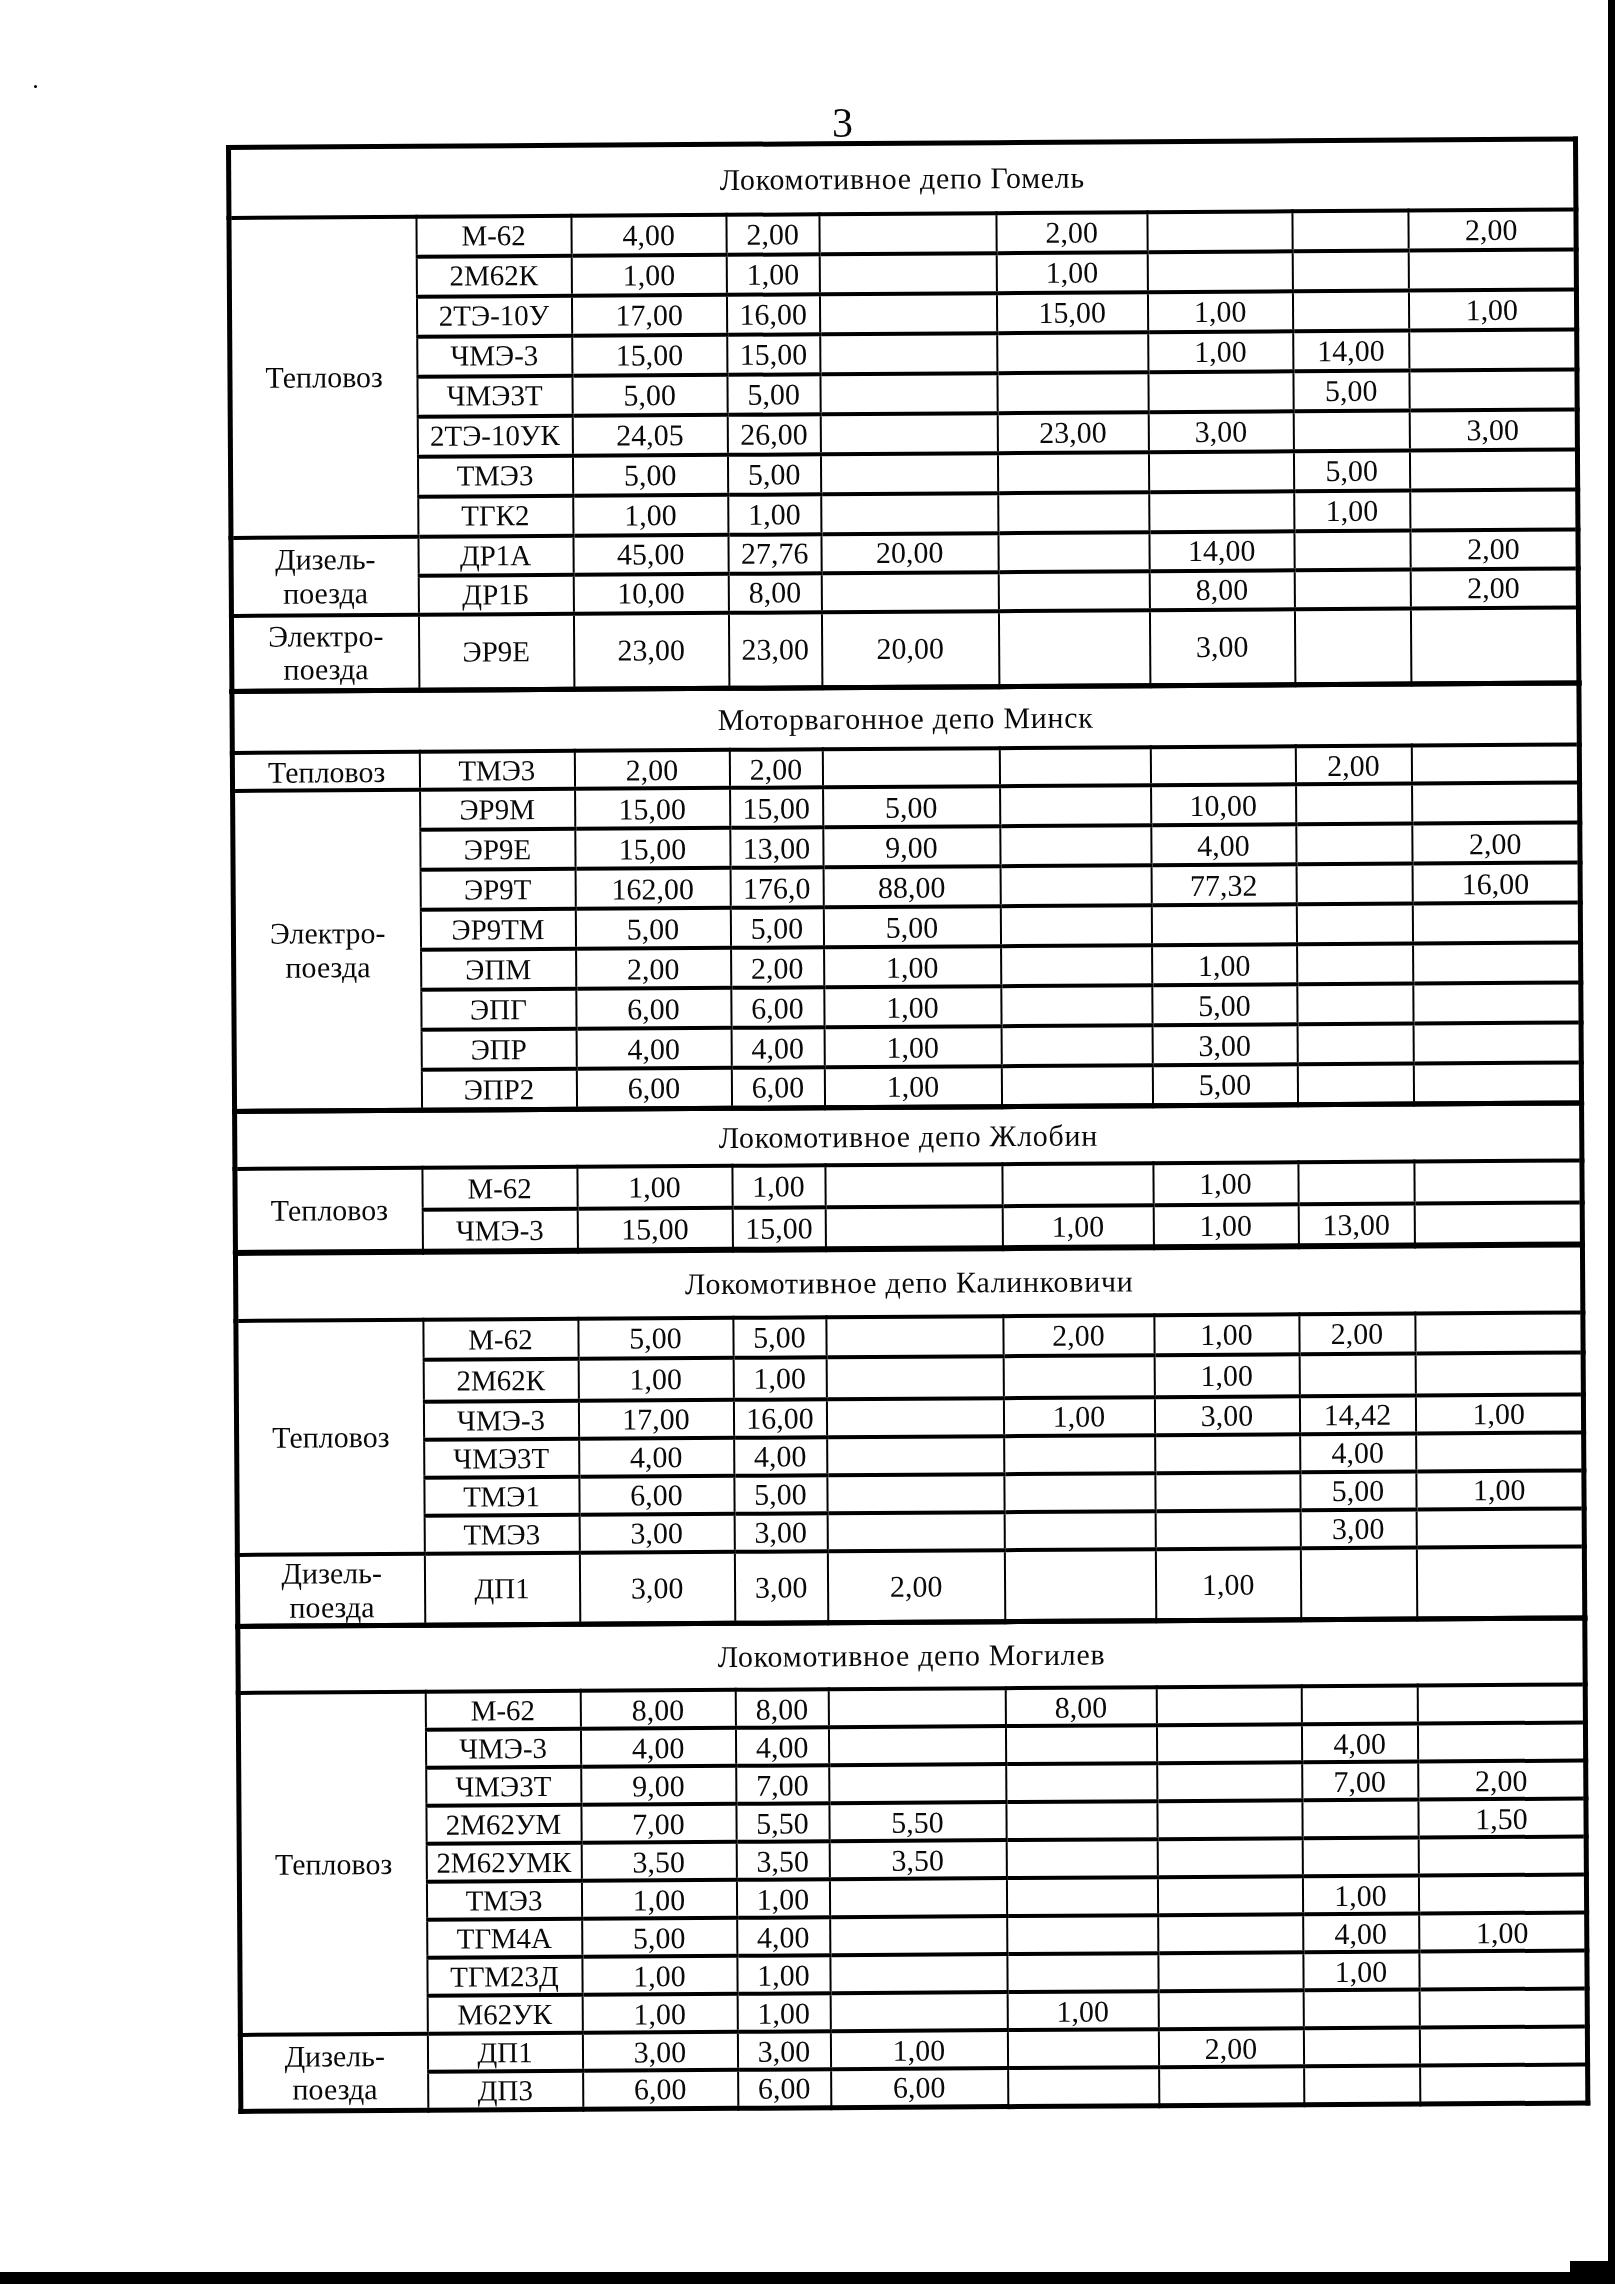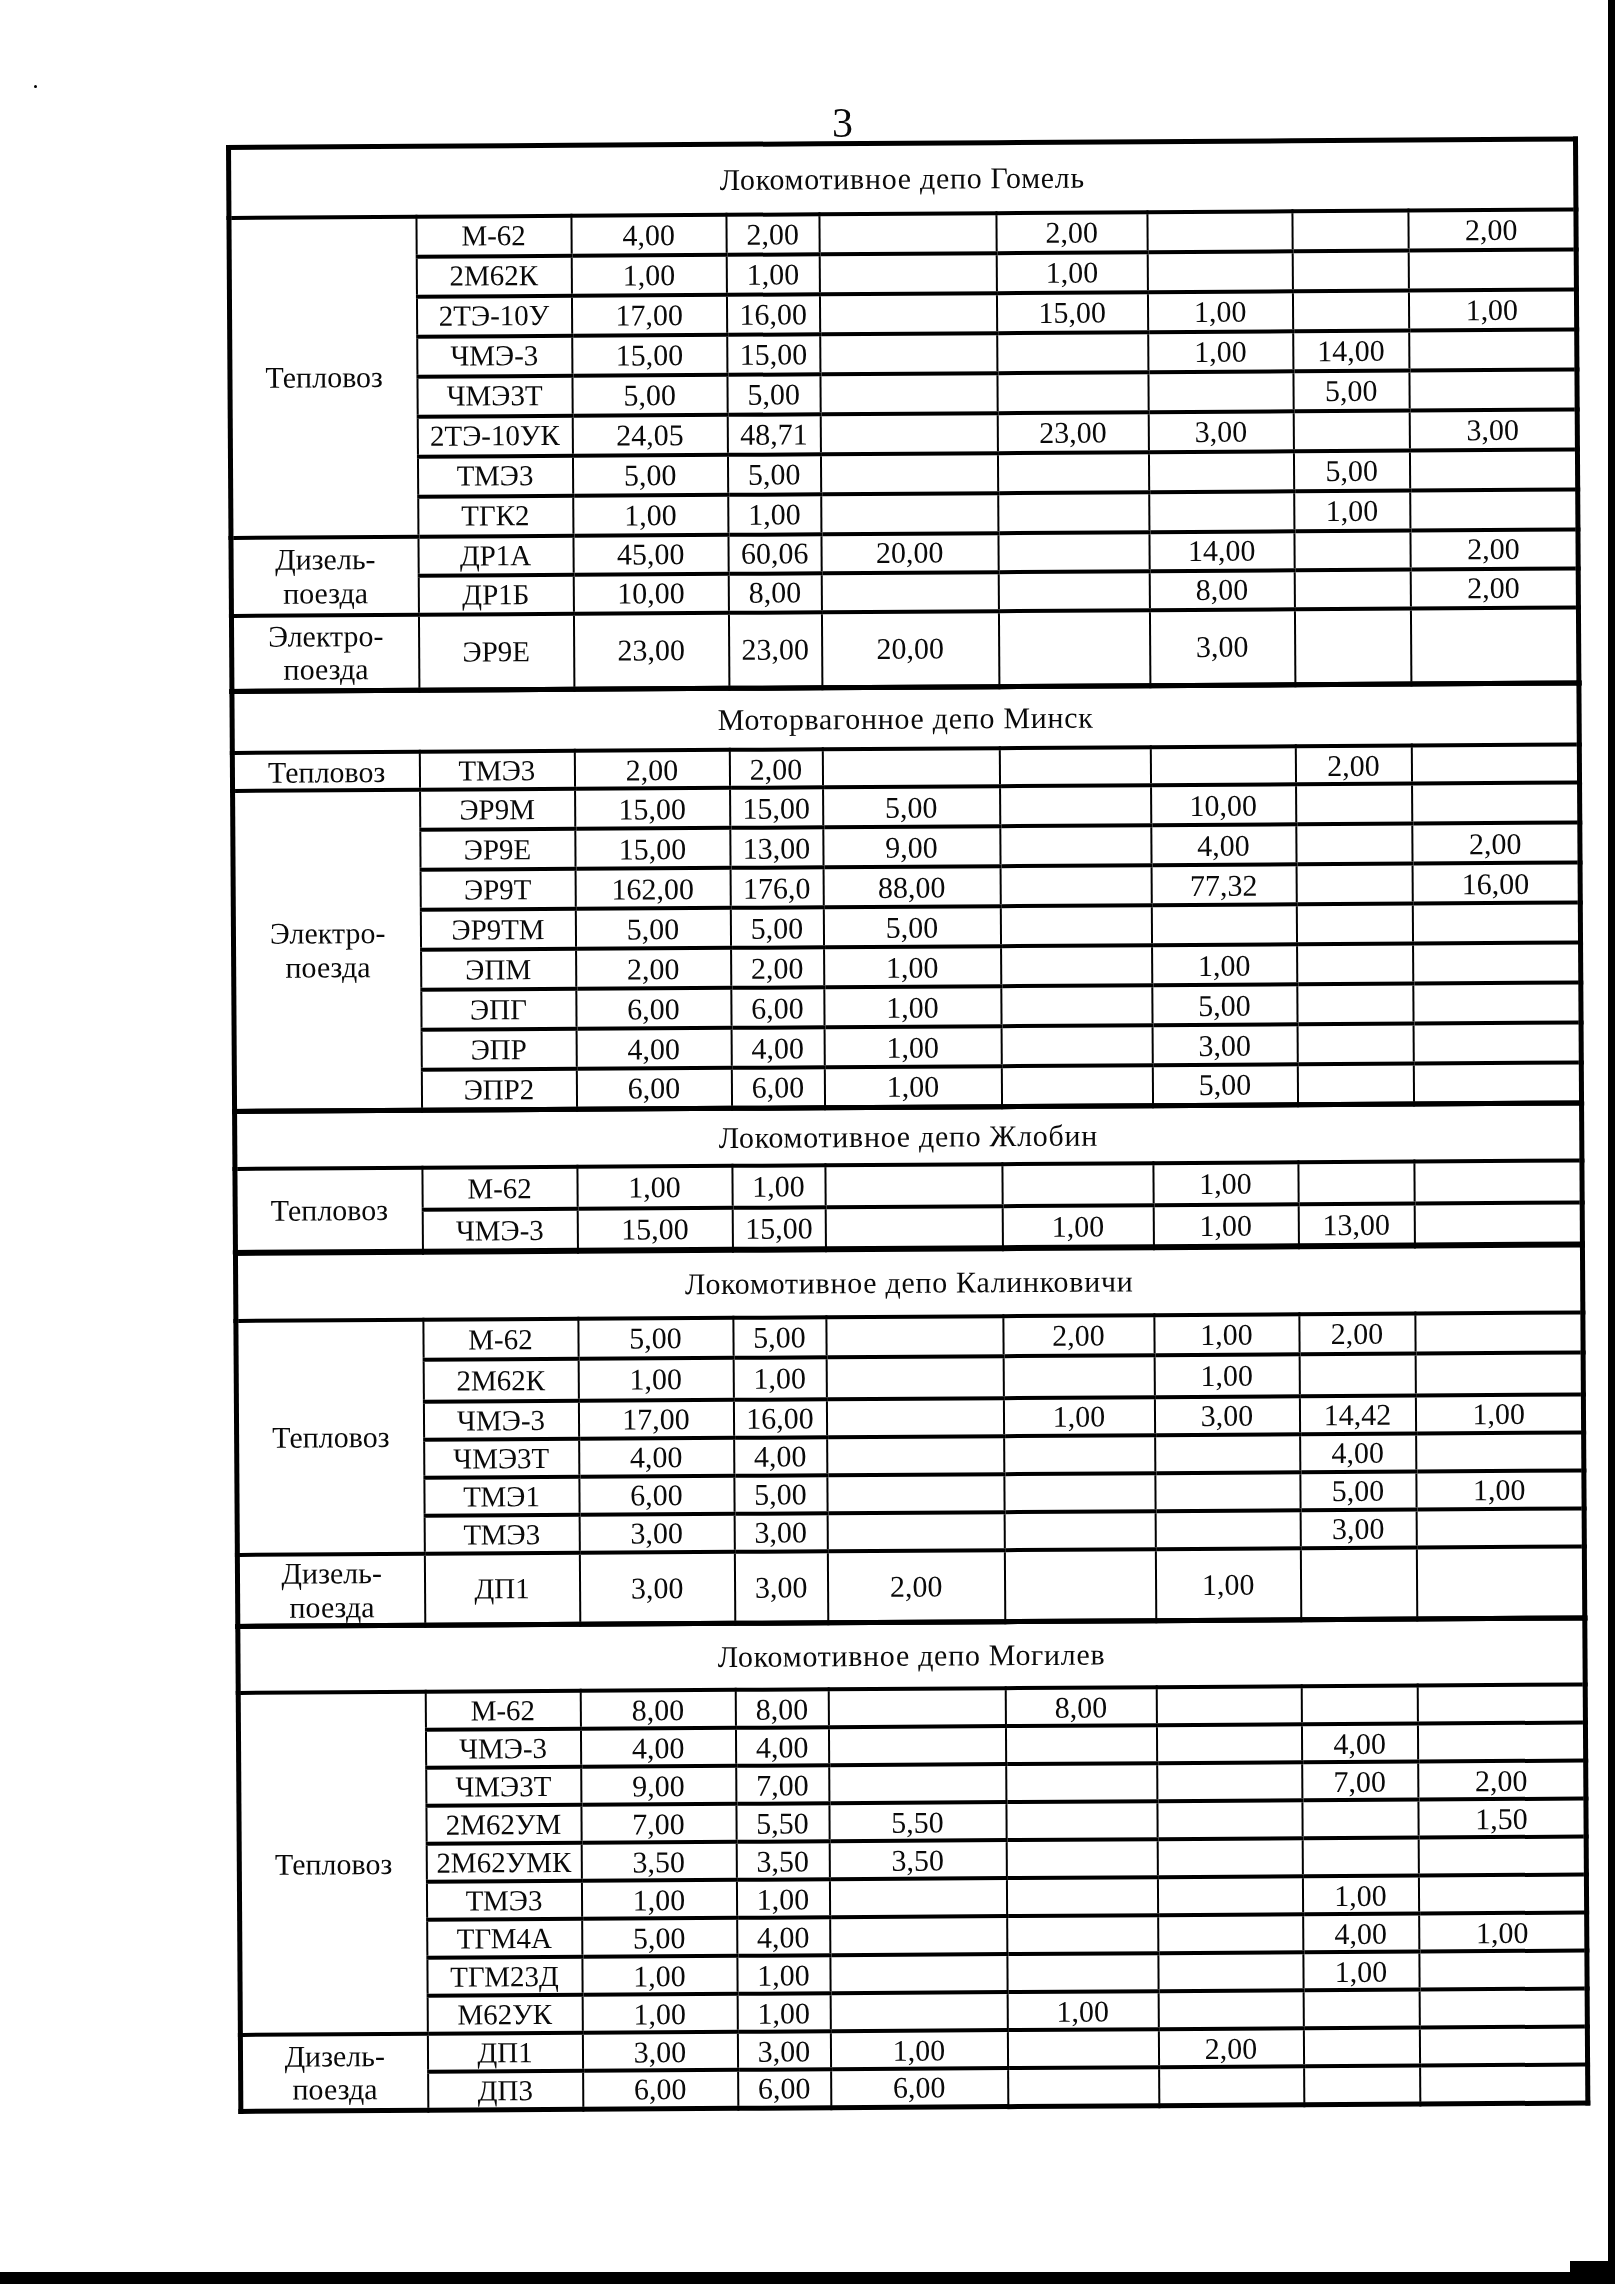--- a/index.html
+++ b/index.html
@@ -203,21 +203,21 @@
           <td class="v">5,00</td>
           <td class="v"></td>
           <td class="v"></td>
           <td class="v"></td>
           <td class="v">5,00</td>
           <td class="v"></td>
         </tr>
         <tr class="i5">
           <td class="m">2ТЭ-10УК</td>
           <td class="v">24,05</td>
-          <td class="v">48,71</td>
+          <td class="v">26,00</td>
           <td class="v"></td>
           <td class="v">23,00</td>
           <td class="v">3,00</td>
           <td class="v"></td>
           <td class="v">3,00</td>
         </tr>
         <tr class="i6">
           <td class="m">ТМЭ3</td>
           <td class="v">5,00</td>
           <td class="v">5,00</td>
@@ -235,21 +235,21 @@
           <td class="v"></td>
           <td class="v"></td>
           <td class="v">1,00</td>
           <td class="v"></td>
         </tr>
         <tr class="i8">
           <td rowspan="2" class="g">Дизель-
 поезда</td>
           <td class="m">ДР1А</td>
           <td class="v">45,00</td>
-          <td class="v">60,06</td>
+          <td class="v">27,76</td>
           <td class="v">20,00</td>
           <td class="v"></td>
           <td class="v">14,00</td>
           <td class="v"></td>
           <td class="v">2,00</td>
         </tr>
         <tr class="i9">
           <td class="m">ДР1Б</td>
           <td class="v">10,00</td>
           <td class="v">8,00</td>

